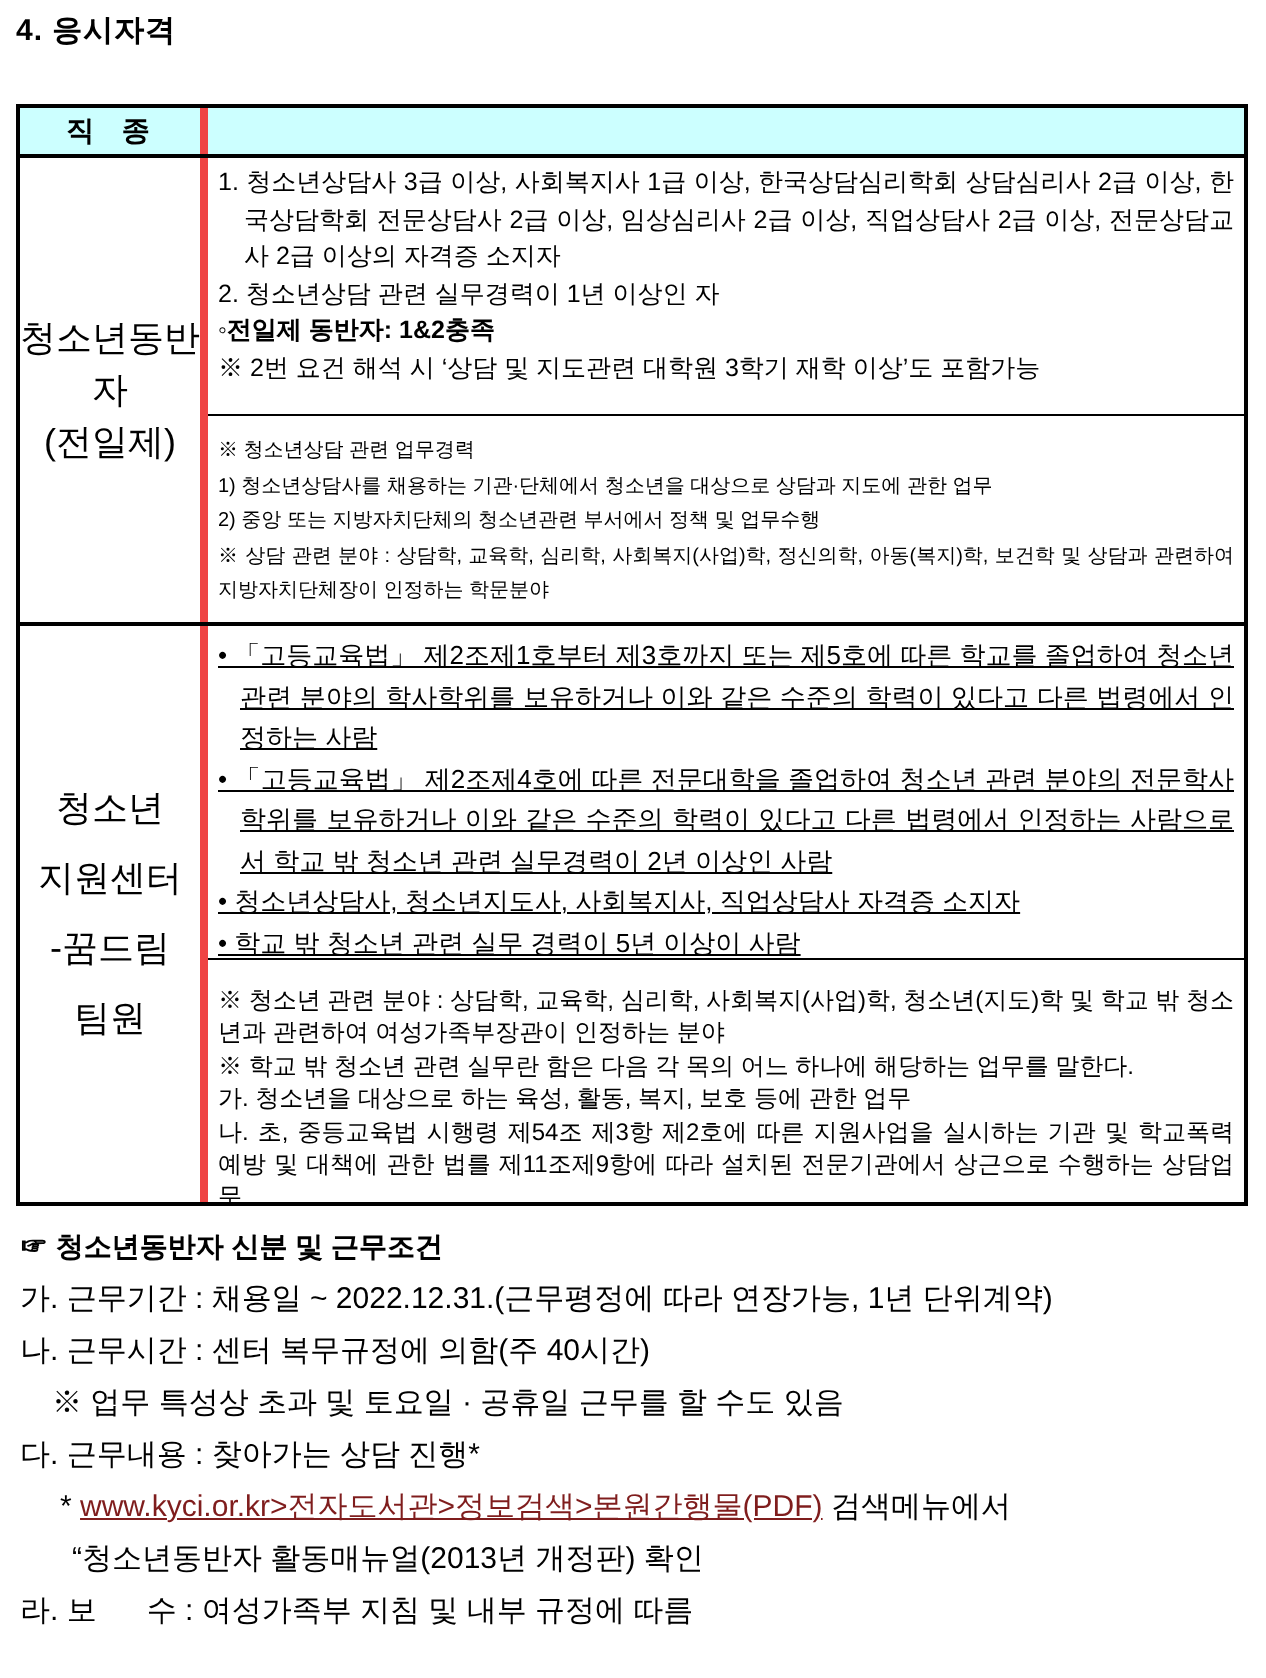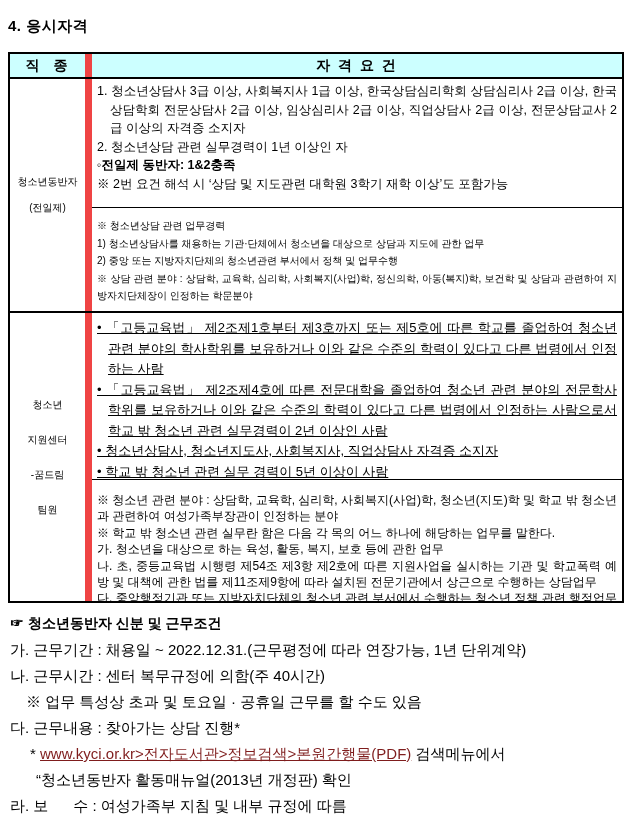--- a/index.html
+++ b/index.html
@@ -5,43 +5,43 @@
   * { box-sizing: border-box; }
   html,body { margin:0; padding:0; }
   body {
     width:633px; height:839px;
     background:#ffffff; color:#000000;
     font-family:"Liberation Sans", sans-serif;
   }
   .page { position:relative; width:633px; height:839px; overflow:hidden; background:#fff; }
 
   .doc-title {
-    position:absolute; left:8px; top:17px;
+    position:absolute; left:8px; top:6px;
     font-size:15px; font-weight:700; letter-spacing:0.5px;
   }
 
   
   .qual-table {
     position:absolute; left:8px; top:52px; width:616px;
     border:2px solid #000;
   }
   .t-row { display:flex; width:100%; }
   .head-row { height:25px; border-bottom:2px solid #000; background:#ccffff; }
   .body-row-1 { height:232px; }
   .body-row-2 { height:290px; border-top:2px solid #000; }
-  .job-col { width:82px; flex:none; border-right:7px solid #ef4444; }
+  .job-col { width:94px; flex:none; border-right:4px solid #ef4444; }
   .req-col { flex:1; min-width:0; display:flex; flex-direction:column; }
   .head-cell {
     display:flex; align-items:center; justify-content:center;
     font-weight:700; font-size:14px; letter-spacing:2px; white-space:pre;
   }
   .head-row .job-col, .head-row .req-col { flex-direction:row; }
   .job-cell {
     display:flex; flex-direction:column; align-items:center; justify-content:center;
-    font-size:10px; text-align:center;
+    font-size:18px; text-align:center;
   }
   .job-cell.r1 div { line-height:26px; }
   .job-cell.r2 div { line-height:35px; }
 
   .sub { padding:3px 5px 2px 5px; overflow:hidden; }
   .sub p { margin:0; text-align:justify; }
   .sub-a1 { height:128px; }
   .sub-b1 { flex:1; border-top:1px solid #000; padding-top:9px; }
   .sub-a2 { height:166px; padding-top:5px; }
   .sub-b2 { flex:1; border-top:1px solid #000; padding-top:12px; }
@@ -71,21 +71,20 @@
 <body>
 
 <div class="page">
 
   <div class="doc-title">4. 응시자격</div>
 
   <div class="qual-table">
 
     <div class="t-row head-row">
       <div class="job-col head-cell">직  종</div>
-      <div class="req-col head-cell">자 격 요 건</div>
     </div>
 
     <div class="t-row body-row-1">
       <div class="job-col job-cell r1">
         <div>청소년동반자</div>
         <div>(전일제)</div>
       </div>
       <div class="req-col">
         <div class="sub sub-a1 s1a">
           <p class="hang">1. 청소년상담사 3급 이상, 사회복지사 1급 이상, 한국상담심리학회 상담심리사 2급 이상, 한국상담학회 전문상담사 2급 이상, 임상심리사 2급 이상, 직업상담사 2급 이상, 전문상담교사 2급 이상의 자격증 소지자</p>

